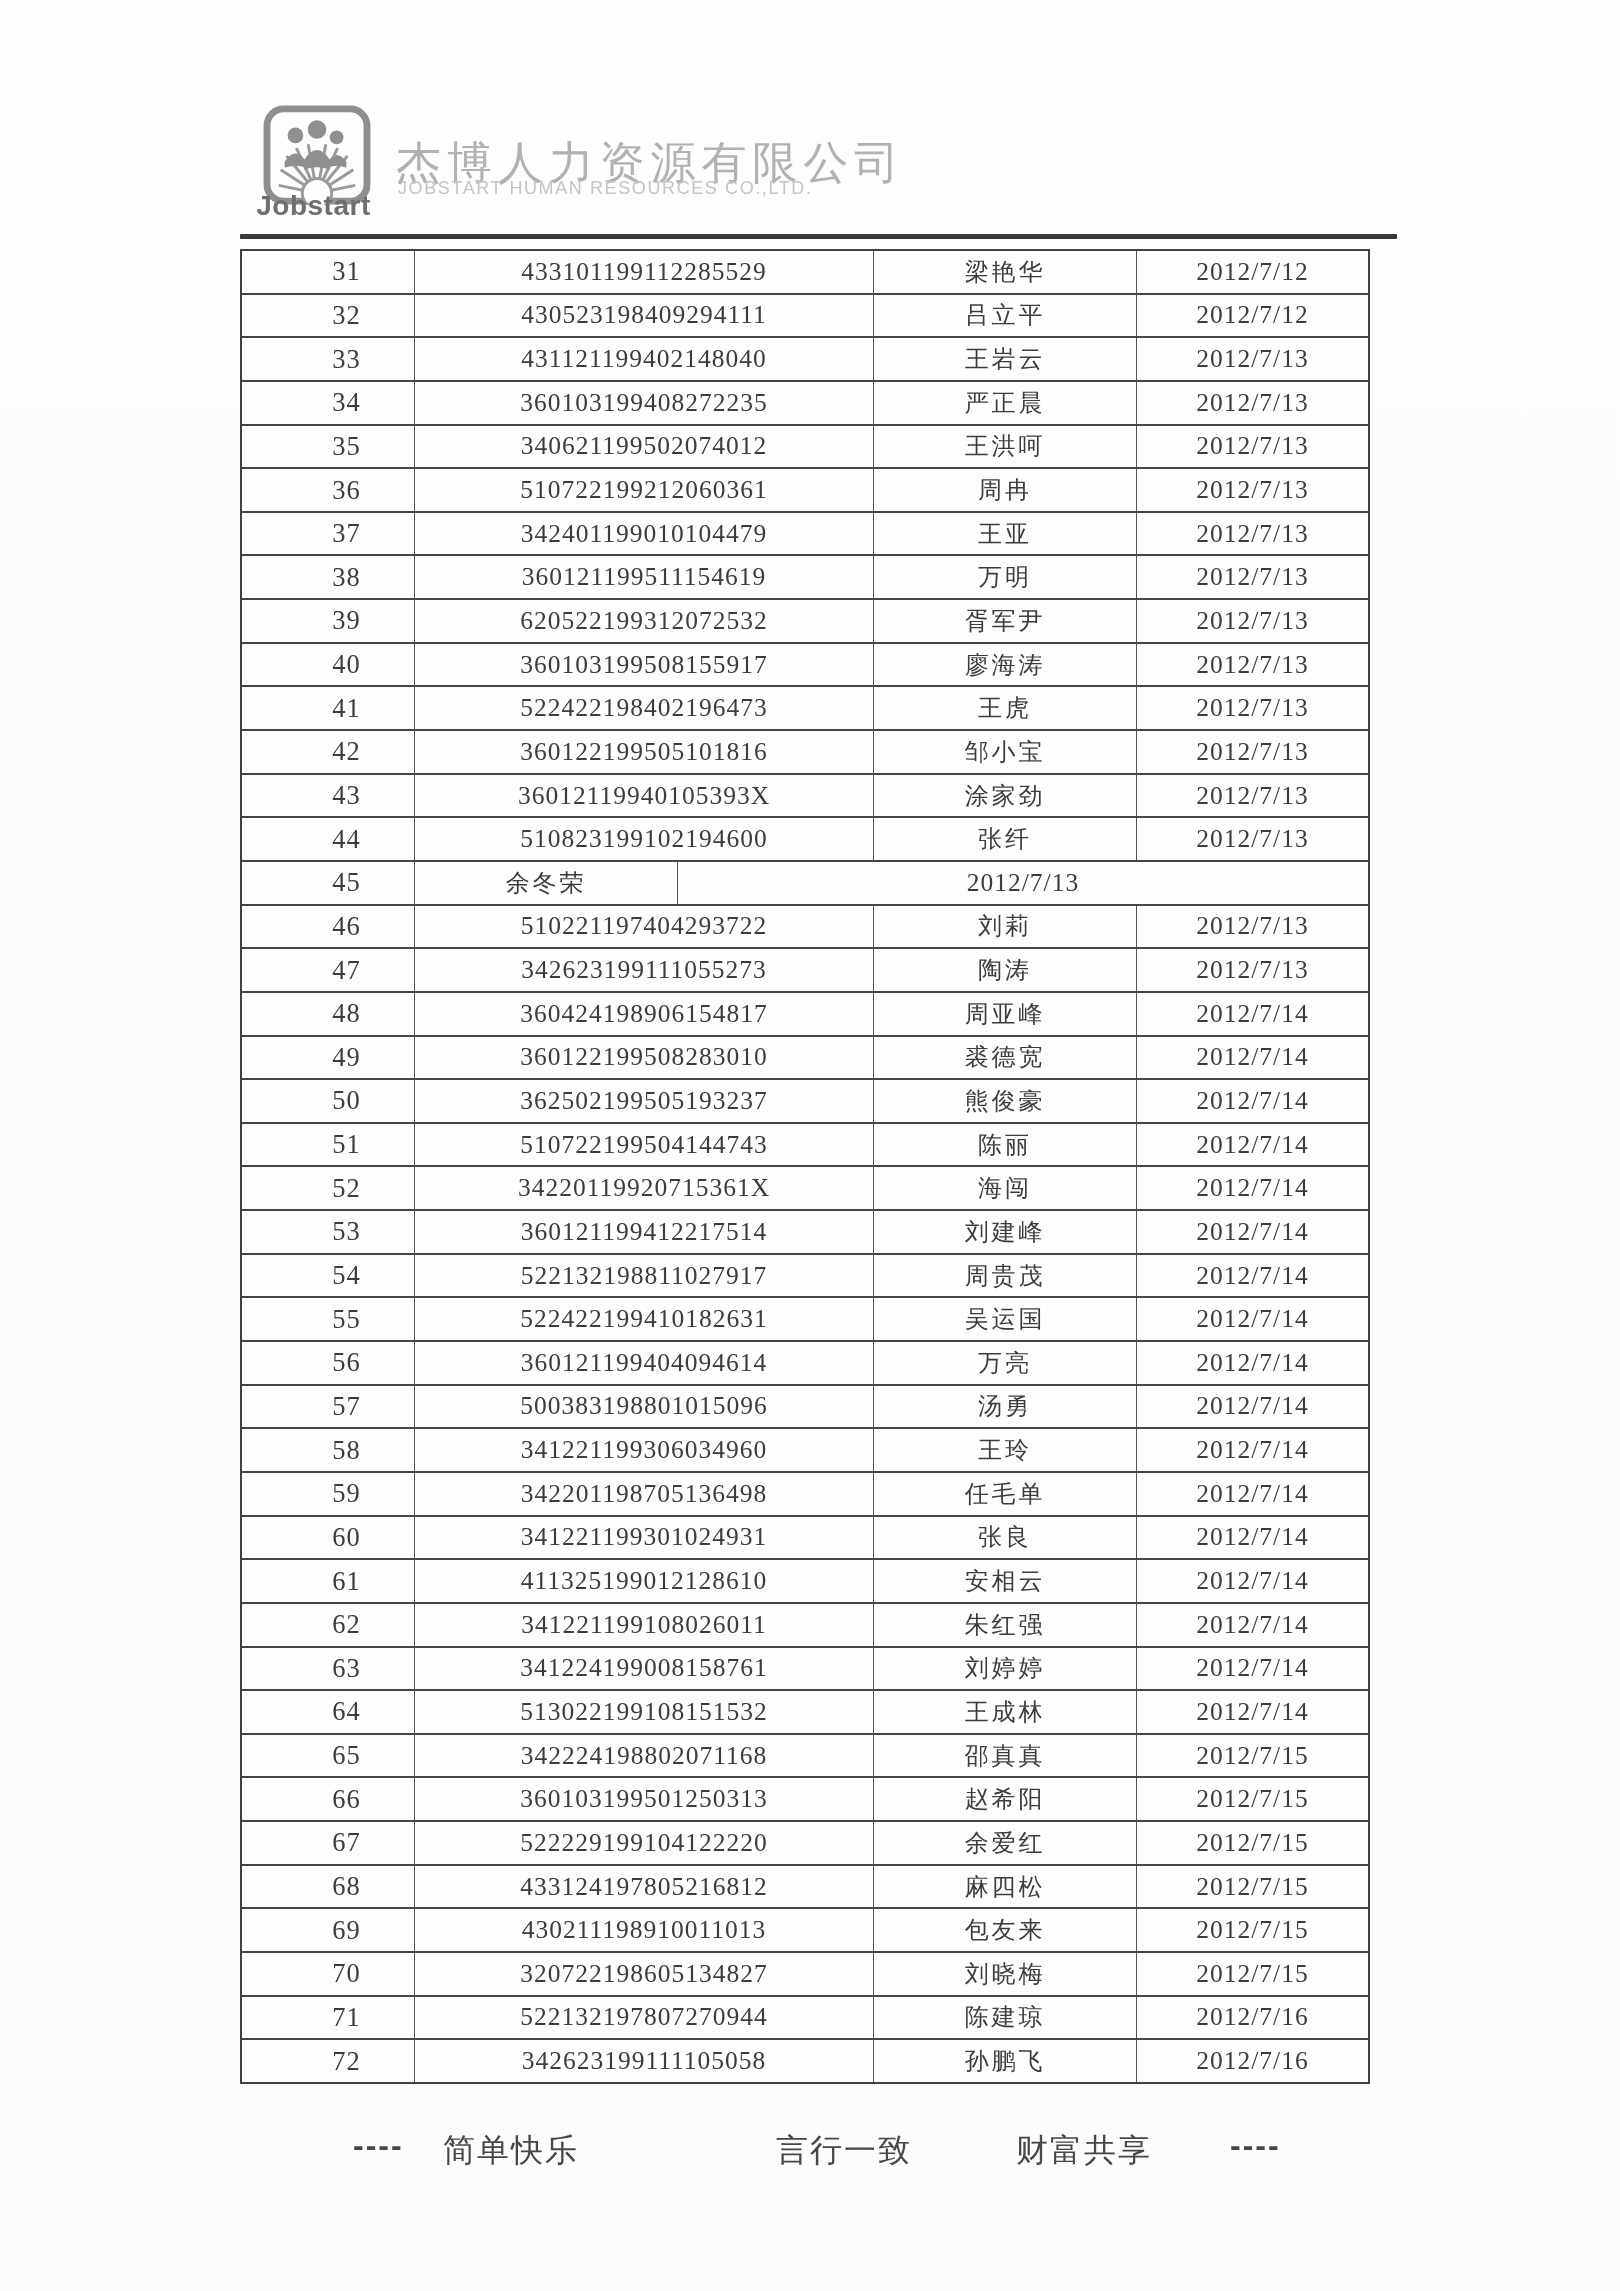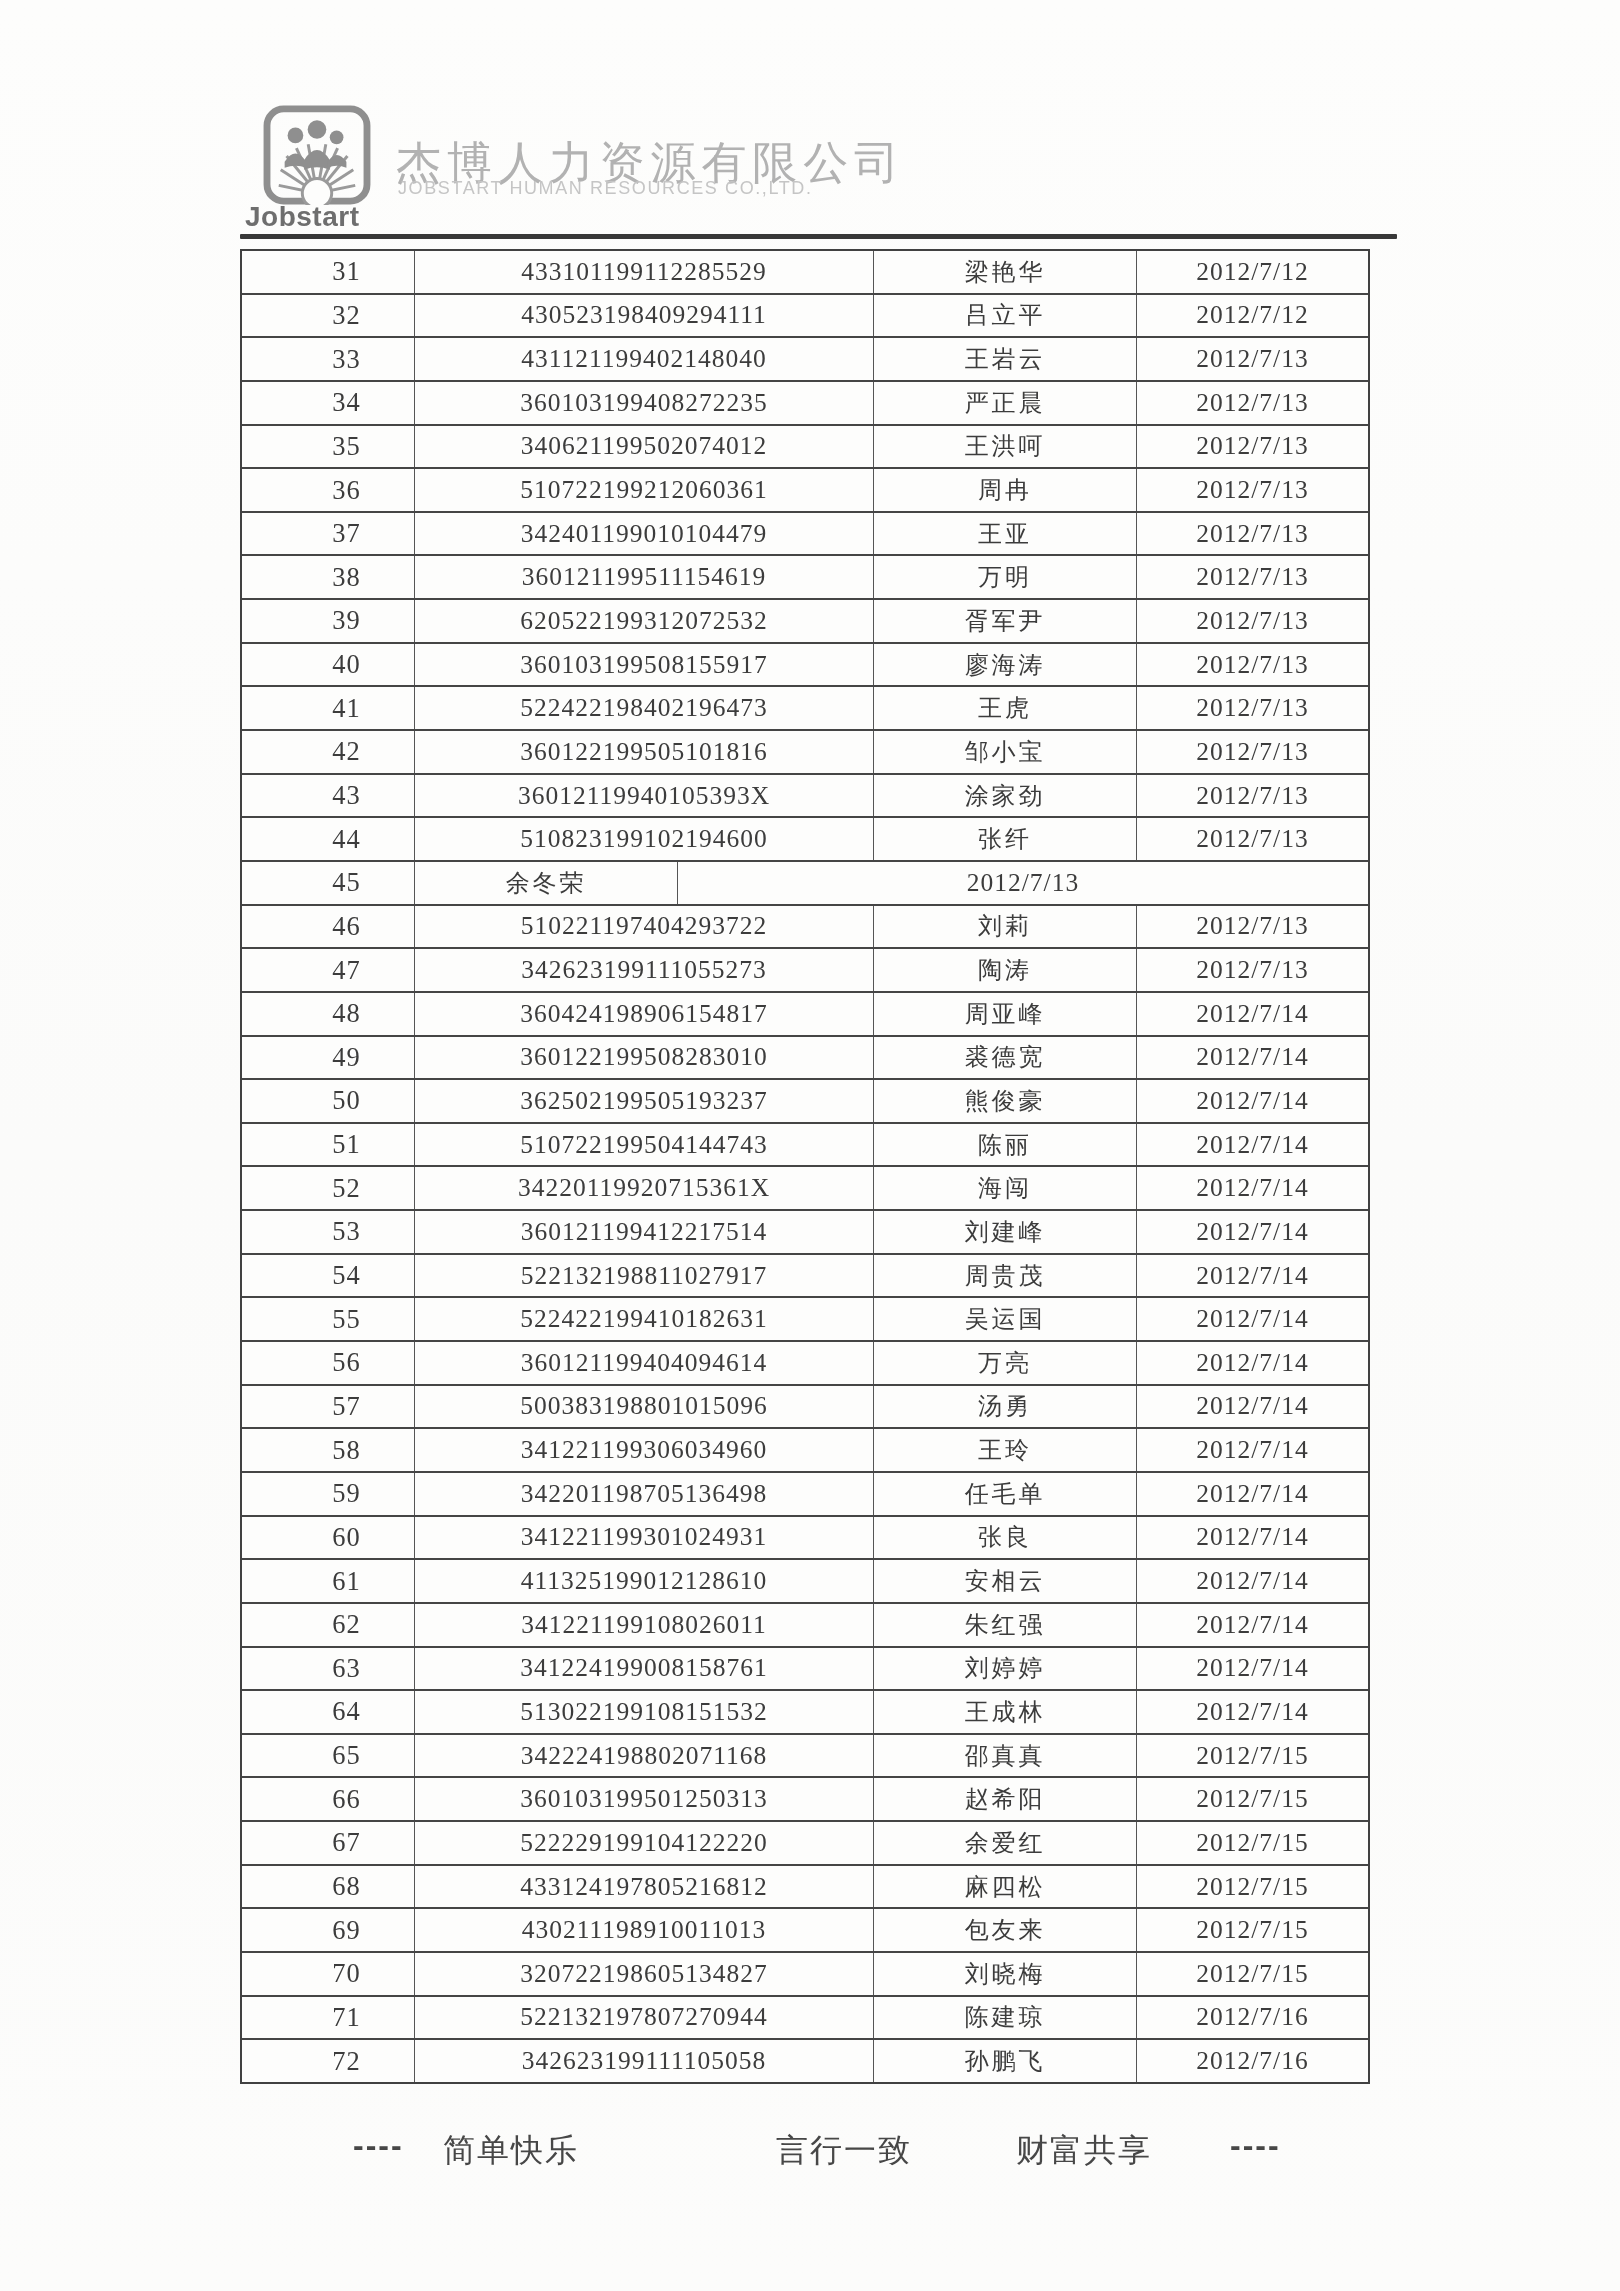--- a/index.html
+++ b/index.html
@@ -13,22 +13,22 @@
   .page{
     position:absolute;left:0;top:0;width:1620px;height:2292px;
     background:linear-gradient(180deg,#fdfdfc 0%,#fbfbfa 50%,#fcfcfb 100%);
   }
 
   
   .logo-box{
     position:absolute;left:263px;top:105px;width:108px;height:100px;
   }
   .logo-word{
-    position:absolute;left:245px;top:201px;width:137px;height:33px;
-    text-align:left;
+    position:absolute;left:245px;top:190px;width:137px;height:33px;
+    text-align:center;
     font-family:"Liberation Sans","DejaVu Sans",sans-serif;
     font-weight:bold;font-size:28px;color:#6e6e6e;letter-spacing:0.5px;
   }
   .company-zh{
     position:absolute;left:396px;top:133px;
     font-size:45px;color:#b2b2b2;letter-spacing:5.9px;
     font-family:"Liberation Sans","DejaVu Sans",sans-serif;
     font-weight:400;
   }
   .company-en{

